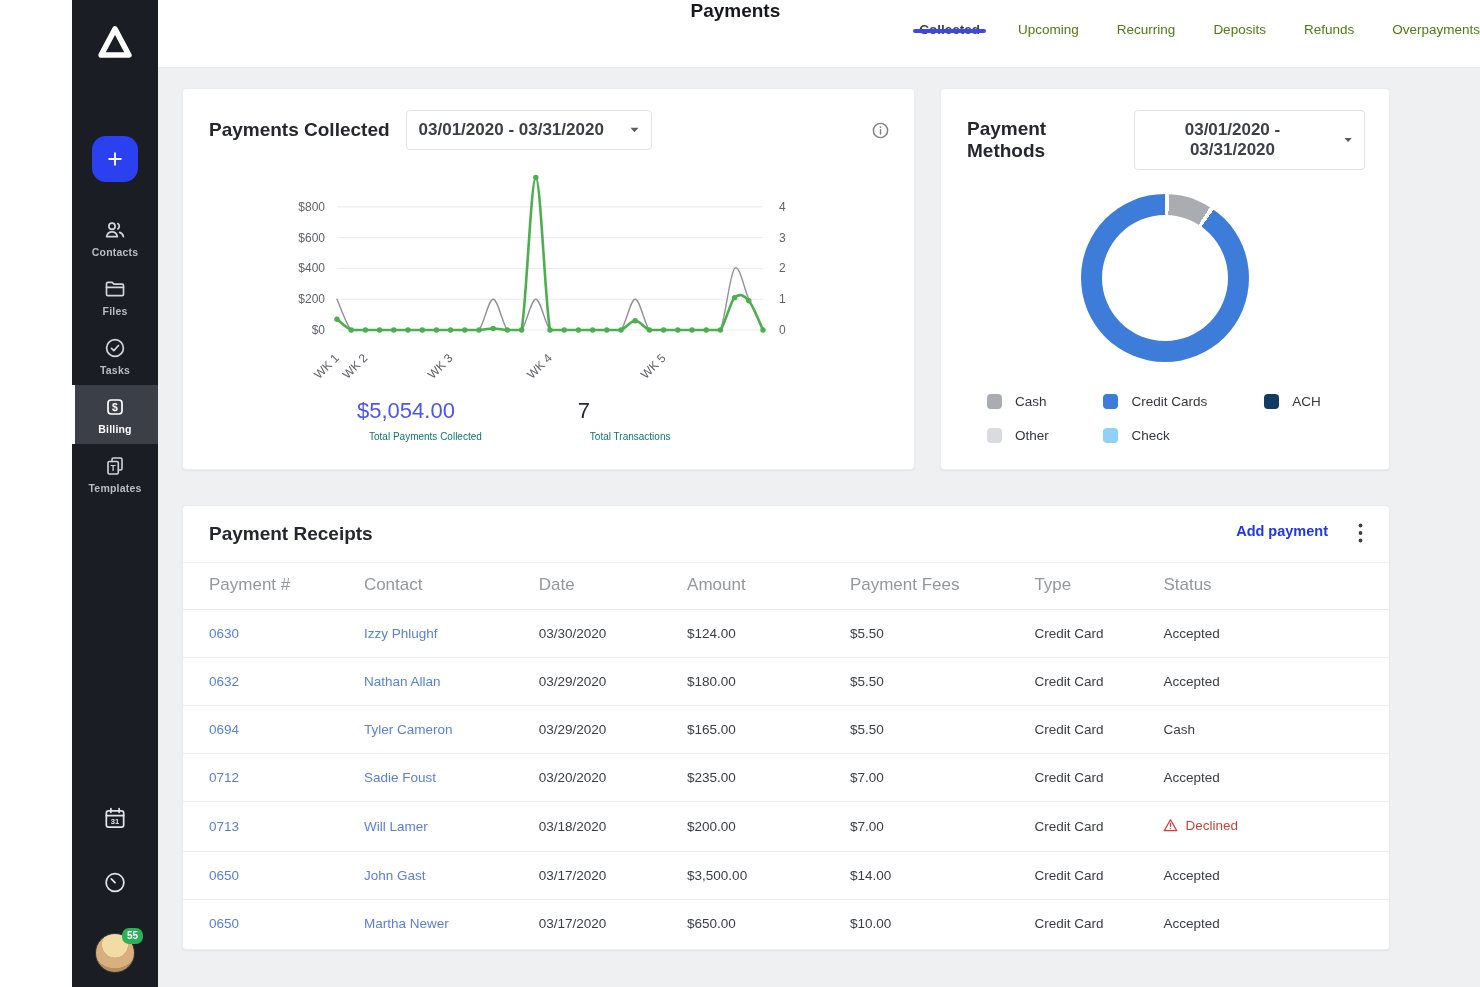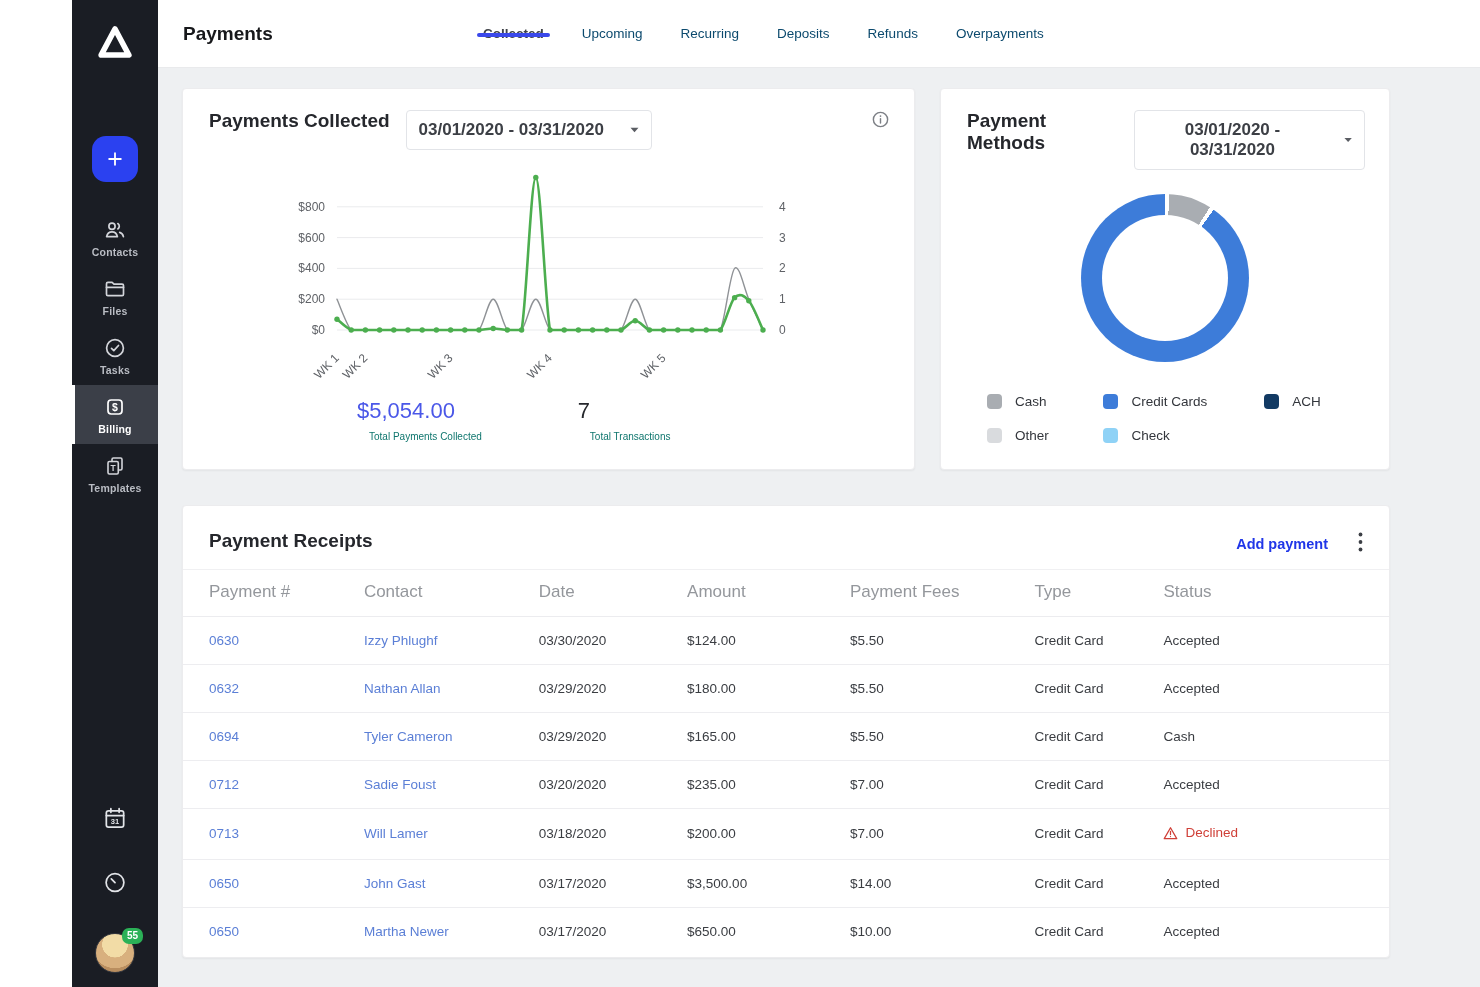--- a/index.html
+++ b/index.html
@@ -23,37 +23,37 @@
   .icon-btn { background:none; border:none; cursor:pointer; display:flex; }
   .avatar-wrap { position:relative; width:40px; height:40px; }
   .avatar { width:40px; height:40px; border-radius:50%;
             background:radial-gradient(circle at 50% 28%, #f2dca6 0 38%, #d8b07e 39% 70%, #b98e5f 71% 100%);
             border:1px solid #34373e; }
   .badge { position:absolute; top:-5px; right:-8px; background:#2bb157; color:#fff; font-size:10px;
            font-weight:700; padding:3px 5px; border-radius:7px; line-height:1; }
 
   
   .main { position:absolute; left:158px; top:0; right:0; bottom:0; background:#eef0f2; }
-  .top-header { height:68px; background:#fff; display:flex; align-items:center; padding-left:25px;
-                border-bottom:1px solid #e9eaec; }
+  .top-header { height:68px; background:#fff; display:flex; align-items:flex-end; padding-left:43px;
+                border-bottom:1px solid #e9eaec;flex-direction:column; }
   .page-title { font-size:19px; font-weight:700; color:#17181b; align-self:center; width:300px; }
   .tabs { display:flex; gap:38px; align-items:stretch; }
-  .tab { font-size:13.5px; font-weight:500; color:#0c4a6e; display:flex; align-items:center;
+  .tab { font-size:13.5px; font-weight:500; color:#4d7c0f; display:flex; align-items:center;
          position:relative; cursor:pointer; }
   .tab.active { color:#3f4248; font-weight:700; }
   .tab.active::after { content:""; position:absolute; left:-6px; right:-6px; bottom:4px; height:4px;
                        border-radius:3px; background:#3a48ea; }
 
   .content { padding:20px 90px 0 24px; height:calc(100% - 68px); }
   .card { background:#fff; border:1px solid #ececee; border-radius:4px; box-shadow:0 1px 2px rgba(20,22,26,.05); }
   .cards-row { display:flex; gap:25px; margin-bottom:35px; }
   .card-collected { width:733px; height:382px; flex:none; }
   .card-methods { flex:1; height:382px; }
 
-  .card-head { display:flex; gap:16px; padding:21px 24px 0 26px; }
+  .card-head { display:flex; align-items:center; gap:16px; padding:21px 24px 0 26px; }
   .card-title { font-size:19px; font-weight:600; color:#25272c; }
   .date-select { border:1px solid #e2e4e8; border-radius:4px; background:#fff; padding:9px 12px;
                  font-size:17px; font-weight:600; color:#3c3f45; display:flex; align-items:center;
                  gap:26px; cursor:pointer; font-family:inherit; }
   .info-btn { margin-left:auto; }
 
   .chart-wrap { width:588px; margin:10px auto 0; }
   .stats { display:flex; gap:96px; padding-left:174px; margin-top:2px; }
   .stat-amount { font-size:22px; font-weight:500; color:#4a57e8; }
   .stat-count { font-size:22px; font-weight:500; color:#25272c; }
@@ -63,32 +63,32 @@
   .donut { width:168px; height:168px; border-radius:50%; position:relative; }
   .donut::after { content:""; position:absolute; left:21px; top:21px; width:126px; height:126px;
                   border-radius:50%; background:#fff; }
   .legend { margin:32px 36px 0 46px; display:grid; grid-template-columns:1.05fr 1.45fr .8fr; row-gap:19px; }
   .legend-item { display:flex; align-items:center; gap:13px; }
   .swatch { width:15px; height:15px; border-radius:4px; flex:none; }
   .legend-label { font-size:13.5px; color:#33363c; }
 
   
   .card-receipts { padding-bottom:2px; }
-  .receipts-head { display:flex; align-items:flex-end; padding:24px 26px 17px 26px; }
+  .receipts-head { display:flex; align-items:flex-start; padding:17px 26px 17px 26px; }
   .add-payment { margin-left:auto; font-size:14.5px; font-weight:700; color:#2036e8;
                  text-decoration:none; cursor:pointer; }
   .kebab { margin-left:30px; background:none; border:none; cursor:pointer; display:flex; }
   table { width:100%; border-collapse:collapse; }
   thead th { text-align:left; font-size:17px; font-weight:400; color:#94979c;
              padding:12px 0 14px; border-top:1px solid #f0f0f2; border-bottom:1px solid #ececef; }
   th:first-child, td:first-child { padding-left:26px; }
   tbody td { padding:16px 0; font-size:13.5px; color:#3a3d42; border-bottom:1px solid #ededf0; }
   tbody tr:last-child td { border-bottom:none; }
   td a { color:#5b7fd6; text-decoration:none; cursor:pointer; }
-  .declined { color:#cf3f37; display:inline-flex; align-items:center; gap:7px; }
+  .declined { color:#cf3f37; display:inline-flex; gap:7px; }
 </style>
 </head>
 <body>
 
 <div class="left-gutter"></div>
 
 <aside class="sidebar">
   <div class="logo">
     <svg width="40" height="40" viewBox="0 0 24 24">
       <path d="M12 3.6 L20.3 19.2 H3.7 Z" fill="none" stroke="#ffffff" stroke-width="3.4" stroke-linejoin="round"></path>

